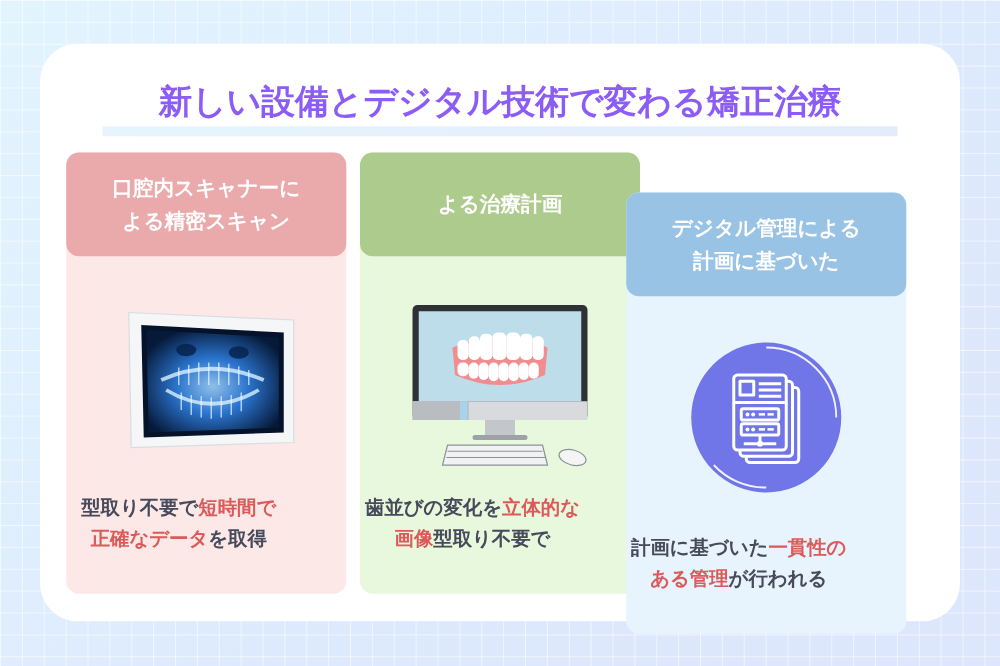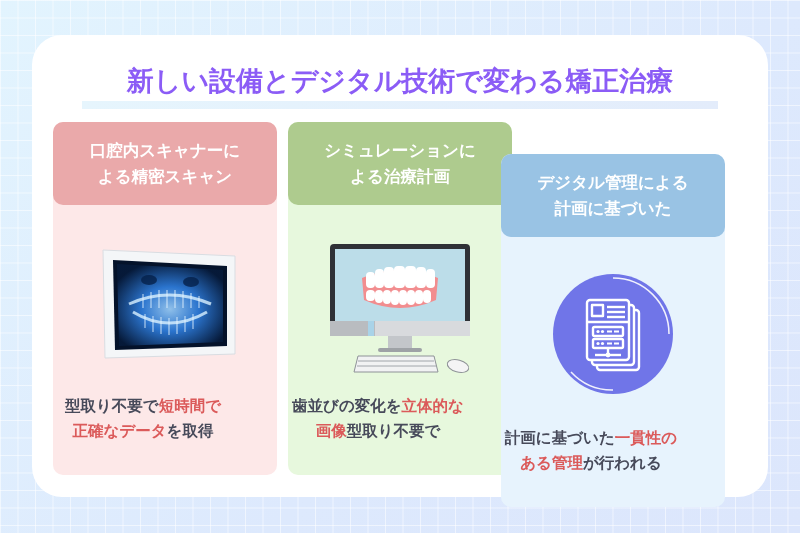--- a/index.html
+++ b/index.html
@@ -105,21 +105,20 @@
   <div class="desc">
     <div><span>型取り不要で</span><span class="hl">短時間で</span></div>
     <div><span class="hl">正確なデータ</span><span>を取得</span></div>
   </div>
 </div>
 
 <div class="col col2">
   <div class="body"></div>
   <div class="header">
     <div>
-      <span>シミュレーションに</span>
       <span>よる治療計画</span>
     </div>
   </div>
   <svg class="illus" style="left:40px;top:120px" width="146" height="132" viewBox="0 0 146 132">
     <rect x="2" y="2" width="140" height="92" rx="4" fill="#2f3136"></rect>
     <rect x="7" y="7" width="130" height="72" fill="#bcdde9"></rect>
     <rect x="2" y="79" width="140" height="15" fill="#d8dadd"></rect>
     <rect x="2" y="79" width="45" height="15" fill="#b9bcc0"></rect>
     <rect x="40" y="79" width="6" height="15" fill="#a9d3e8"></rect>
 

